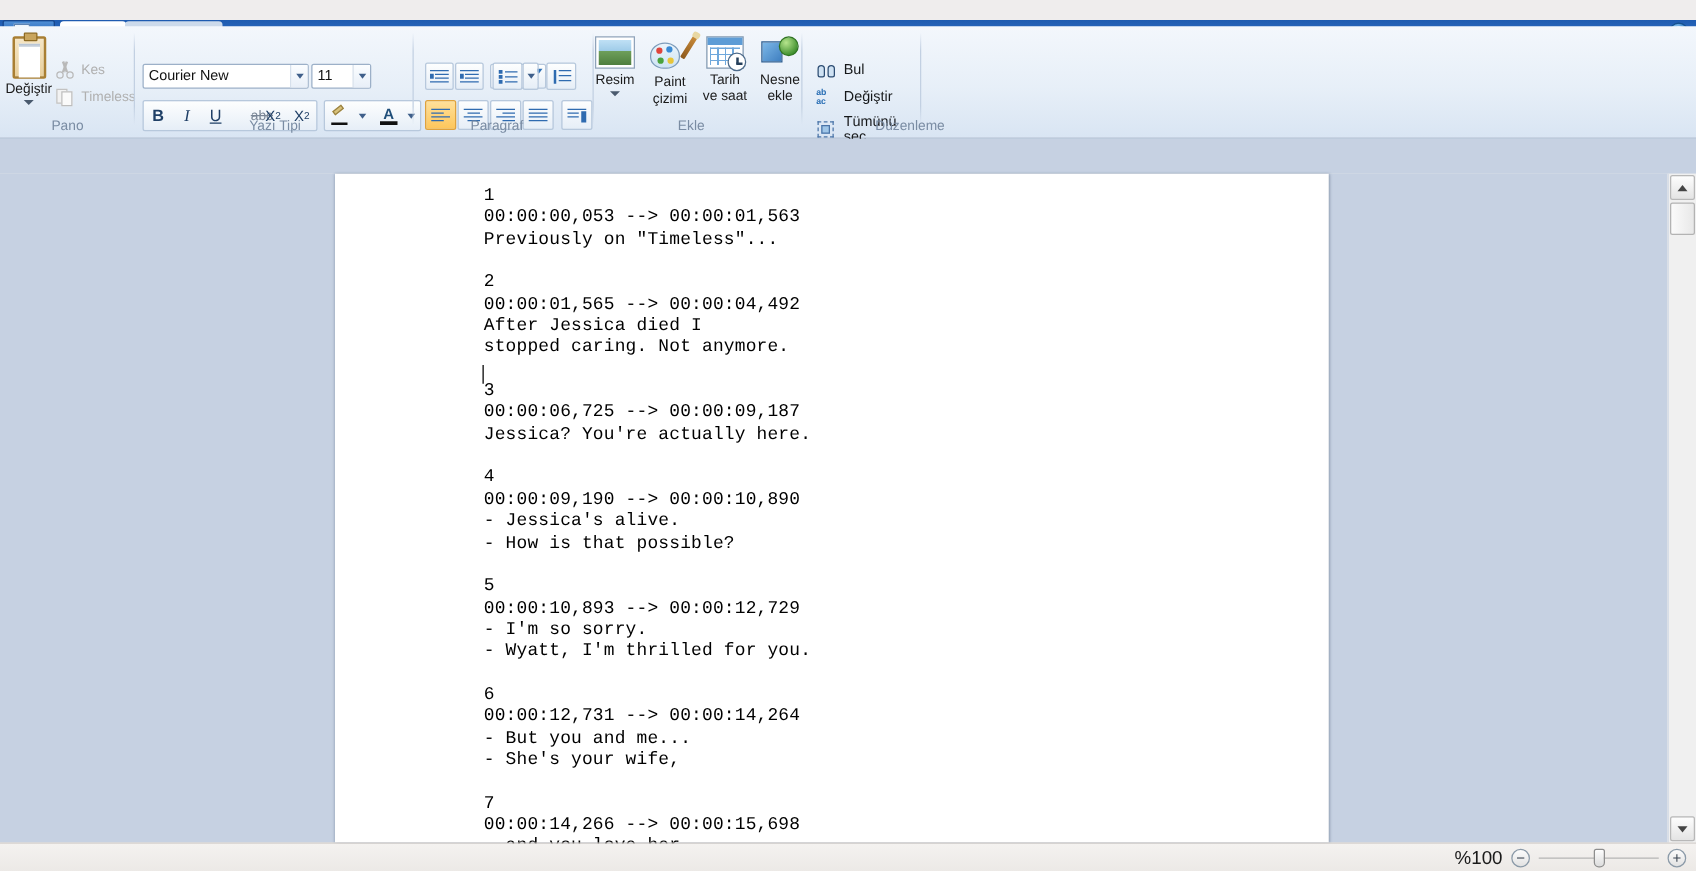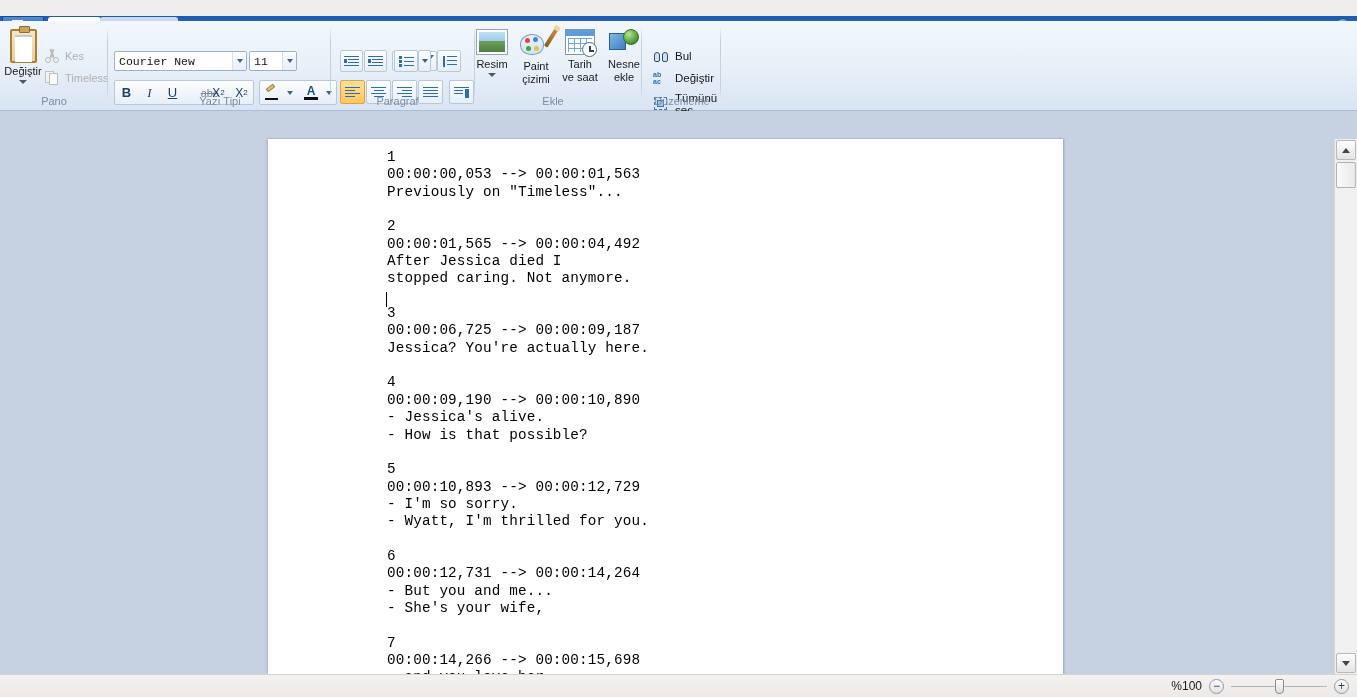--- a/index.html
+++ b/index.html
@@ -109,21 +109,21 @@
   .ico-scissors .b1 { left:1px; } .ico-scissors .b2 { right:1px; }
 
   
   .ico-copy .p1 { position:absolute; left:1px; top:1px; width:9px; height:12px; background:#f2f2f2; border:1px solid #c2c2c2; }
   .ico-copy .p2 { position:absolute; left:5px; top:3px; width:9px; height:12px; background:#fafafa; border:1px solid #bdbdbd; }
 
   
   .g-font { left:109px; width:222px; }
   .combo {
     position:absolute; background:#fff; border:1px solid #9cb0c8; border-radius:2px;
-    height:20px; display:flex; align-items:center; font-size:11.5px; color:#111;font-family:Liberation Mono, monospace;
+    height:20px; display:flex; align-items:center; font-size:11.5px; color:#111;
   }
   .combo .txt { padding-left:4px; flex:1; overflow:hidden; white-space:nowrap; }
   .combo .arrow {
     width:14px; height:100%; display:flex; align-items:center; justify-content:center;
     border-left:1px solid #d6e0ec;
     background: linear-gradient(to bottom,#fbfdff,#e8eff8);
   }
   .combo .arrow i { display:block; width:0;height:0;border-left:3.5px solid transparent;border-right:3.5px solid transparent;border-top:4px solid #3f5f8a; }
   .font-name { left:5px; top:30px; width:133px; }
   .font-size { left:140px; top:30px; width:48px; }
@@ -197,21 +197,21 @@
 
   .obj-ico { width:30px; height:26px; position:relative; }
   .obj-ico .cube { position:absolute; left:0; top:4px; width:17px; height:17px;
     background: linear-gradient(135deg,#7db8e8,#3f7fc0); border:1px solid #2e5f92; }
   .obj-ico .ball { position:absolute; right:0; top:0; width:16px; height:16px; border-radius:50%;
     background: radial-gradient(circle at 35% 30%, #b6e58d, #3f8f2e 75%); border:1px solid #2f7322; }
 
   .bigbtn .minicaret { width:0;height:0;border-left:4px solid transparent;border-right:4px solid transparent;border-top:4px solid #4a5a6e; margin-top:2px; }
 
   
-  .g-duz { left:643px; width:78px; }
+  .g-duz { left:643px; width:94px;padding-left:38px; }
   .ecmd {
     position:absolute; left:10px; display:flex; align-items:center; gap:6px;
     font-size:11.5px; color:#16181a;
   }
   .e1 { top:27px; } .e2 { top:49px; } .e3 { top:71px;justify-content:center; }
   .ico-binoc .l, .ico-binoc .r {
     position:absolute; top:4px; width:6px; height:10px; border:1.5px solid #2c4c72;
     border-radius:3px 3px 2px 2px; background:#cfe2f3;
   }
   .ico-binoc .l { left:1px; } .ico-binoc .r { right:1px; }
@@ -300,21 +300,21 @@
   }
 
   
   .statusbar {
     position:absolute; left:0; bottom:0; width:1357px; height:23px;
     background: linear-gradient(to bottom,#f4f2f0,#ece9e6);
     border-top:1px solid #d6d2ce;
     display:flex; align-items:center; justify-content:flex-end;
     padding-right:8px; gap:7px;
   }
-  .zoom-label { font-size:12px; color:#1a1a1a; }
+  .zoom-label { font-size:15px; color:#1a1a1a; }
   .zbtn { width:15px; height:15px; border-radius:50%; border:1px solid #8b9aa8;
     background: linear-gradient(to bottom,#fcfcfc,#e2e2e2);
     display:flex; align-items:center; justify-content:center;
     font-size:12px; color:#3b4552; line-height:1; }
   .ztrack { width:96px; height:15px; position:relative; }
   .ztrack .rail { position:absolute; left:0; right:0; top:7px; height:1px; background:#b5b5b5; }
   .ztrack .thumb { position:absolute; left:44px; top:0px; width:9px; height:15px;
     background: linear-gradient(to bottom,#fdfdfd,#dddddd);
     border:1px solid #8e8e8e; border-radius:2px 2px 4px 4px; }
 </style>

